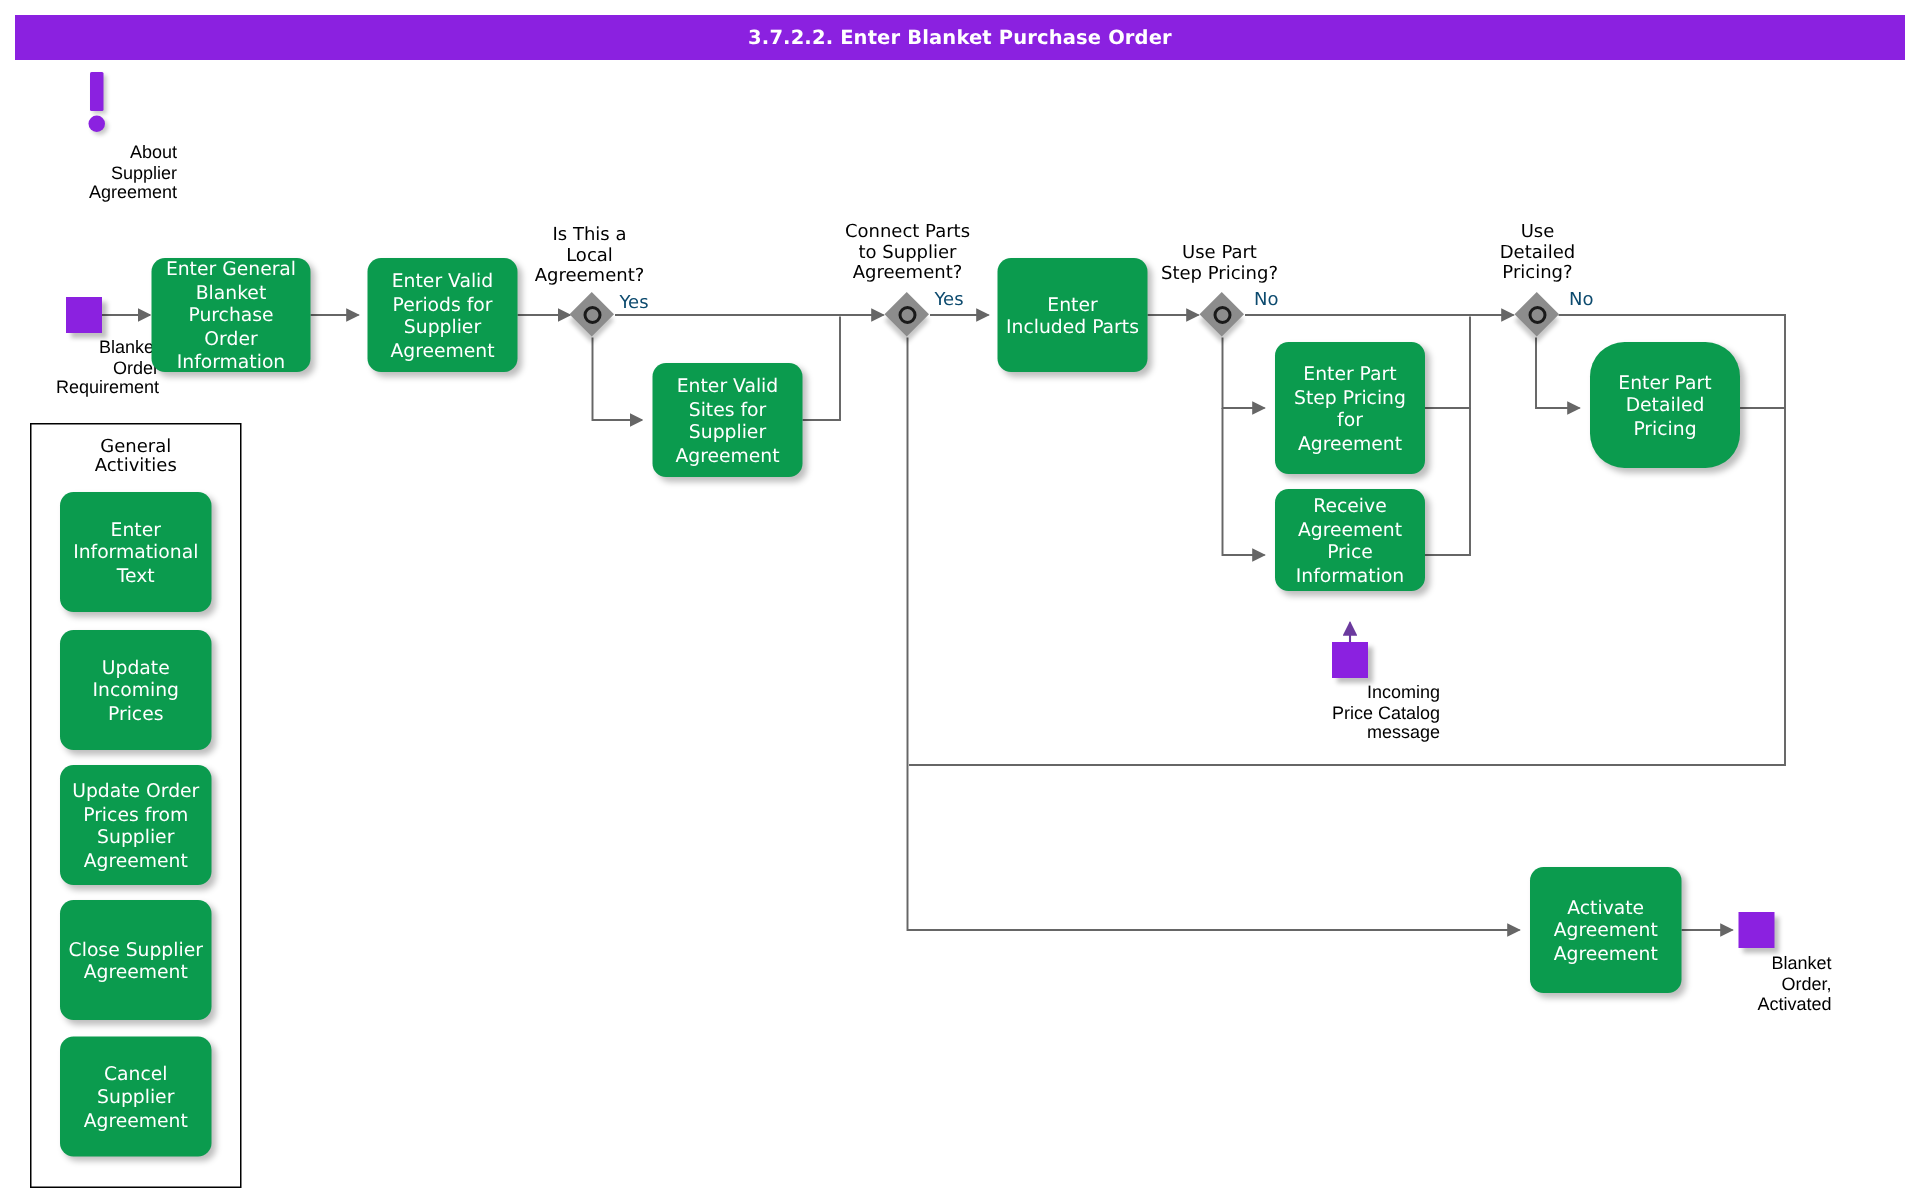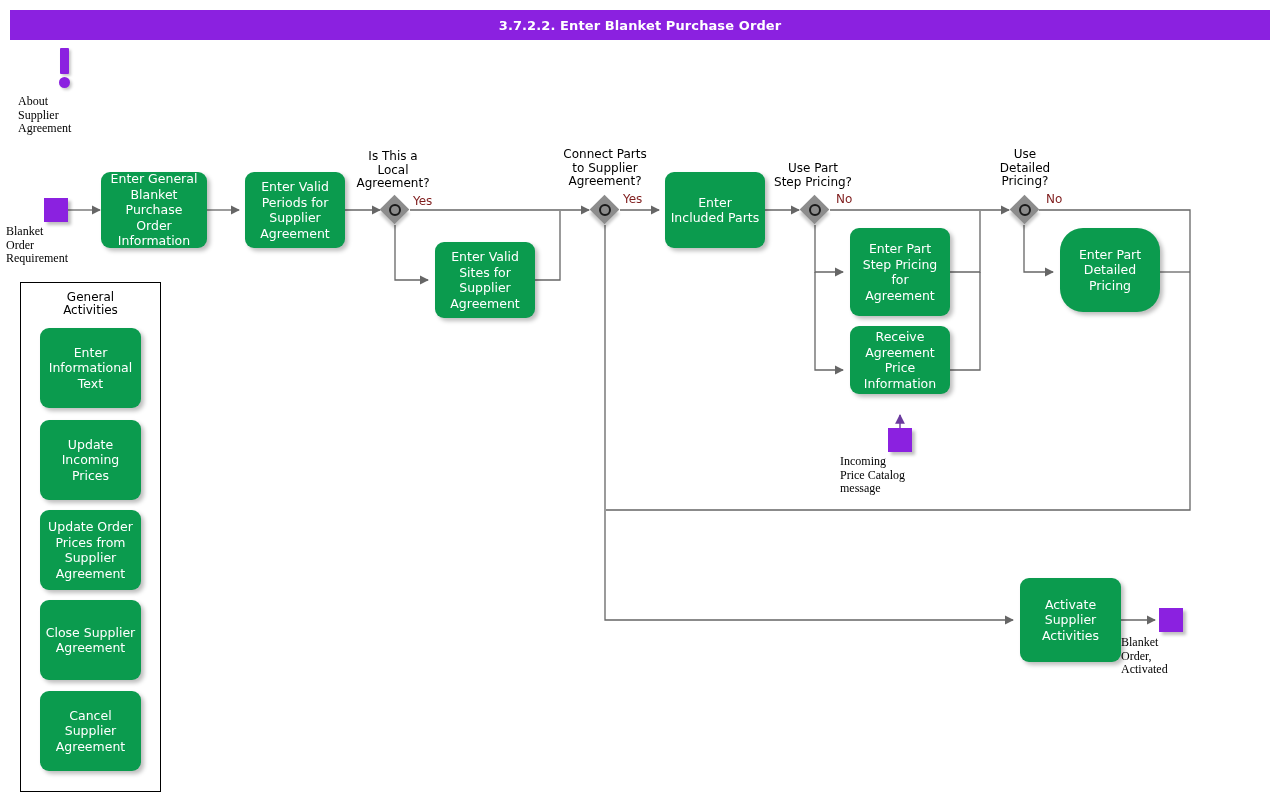--- a/index.html
+++ b/index.html
@@ -67,25 +67,25 @@
   }
 
   
   .event-sq {
     position: absolute;
     background: #8b21e0;
     box-shadow: 3px 3px 3px rgba(0,0,0,0.25);
   }
   .event-label {
     position: absolute;
-    text-align: left;
+    text-align: right;
     font-size: 12px;
     line-height: 13.5px;
     color: #000000;
-    font-family: Liberation Serif, serif;
+    font-family: Liberation Sans, sans-serif;
   }
 
   
   .gateway {
     position: absolute;
     width: 30px;
     height: 30px;
   }
   .gateway .diamond {
     position: absolute;
@@ -112,21 +112,21 @@
     position: absolute;
     text-align: center;
     font-size: 12px;
     line-height: 13.5px;
     color: #000000;
     font-family: "DejaVu Sans", "Liberation Sans", sans-serif;
   }
   .edge-label {
     position: absolute;
     font-size: 12px;
-    color: #7f1d1d;
+    color: #0c4a6e;
     font-family: "DejaVu Sans", "Liberation Sans", sans-serif;
   }
 
   
   .annot {
     position: absolute;
   }
   .annot .bang-bar {
     position: absolute;
     left: 10px;
@@ -250,21 +250,21 @@
   <div class="task" style="left:435px; top:242px; width:100px; height:76px;">Enter Valid Sites for Supplier Agreement</div>
 
   <div class="task" style="left:665px; top:172px; width:100px; height:76px;">Enter Included Parts</div>
 
   <div class="task" style="left:850px; top:228px; width:100px; height:88px;">Enter Part Step Pricing for Agreement</div>
 
   <div class="task" style="left:850px; top:326px; width:100px; height:68px;">Receive Agreement Price Information</div>
 
   <div class="task" style="left:1060px; top:228px; width:100px; height:84px;border-radius:23px;">Enter Part Detailed Pricing</div>
 
-  <div class="task" style="left:1020px; top:578px; width:101px; height:84px;">Activate Supplier Activities</div>
+  <div class="task" style="left:1020px; top:578px; width:101px; height:84px;">Activate Agreement Agreement</div>
 
   <div class="gateway" style="left:380px; top:195px;">
     <div class="diamond"></div>
     <div class="ring"></div>
   </div>
   <div class="gw-label" style="left:343px; top:150px; width:100px;">
     <div>Is This a</div>
     <div>Local</div>
     <div>Agreement?</div>
   </div>

